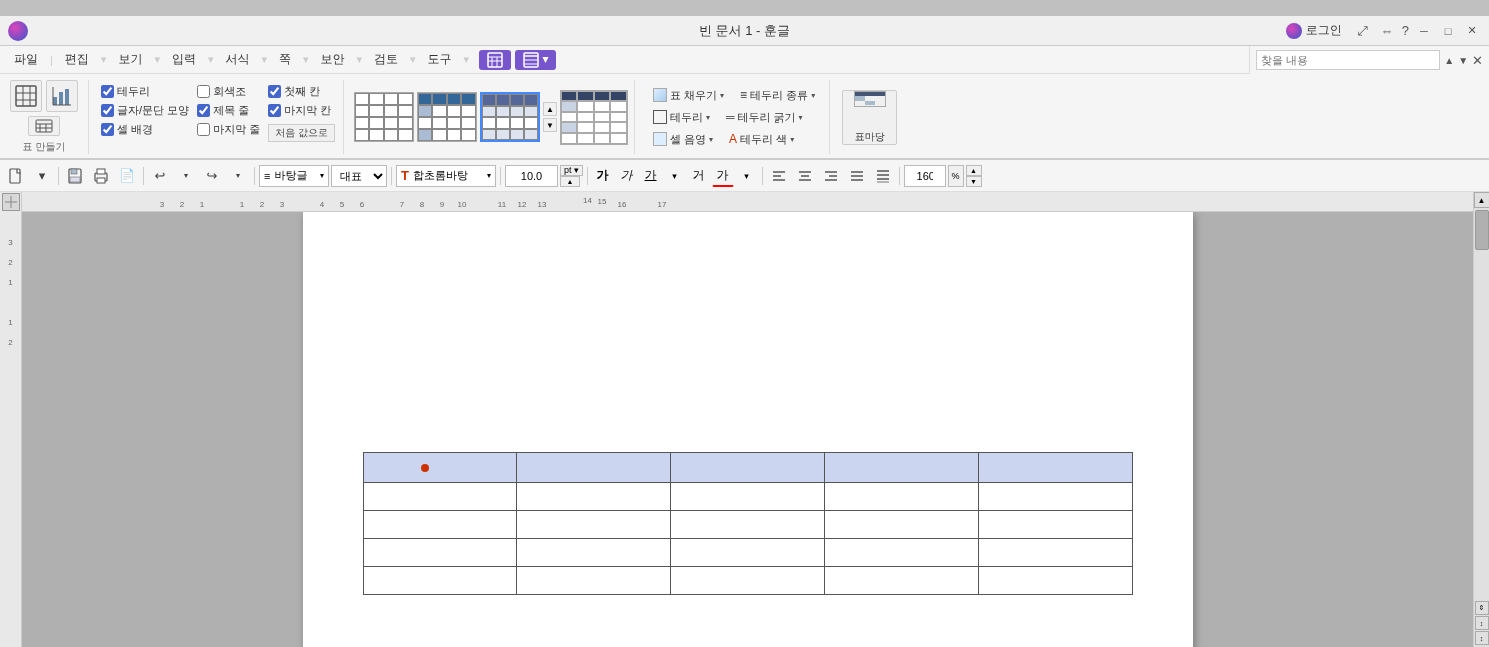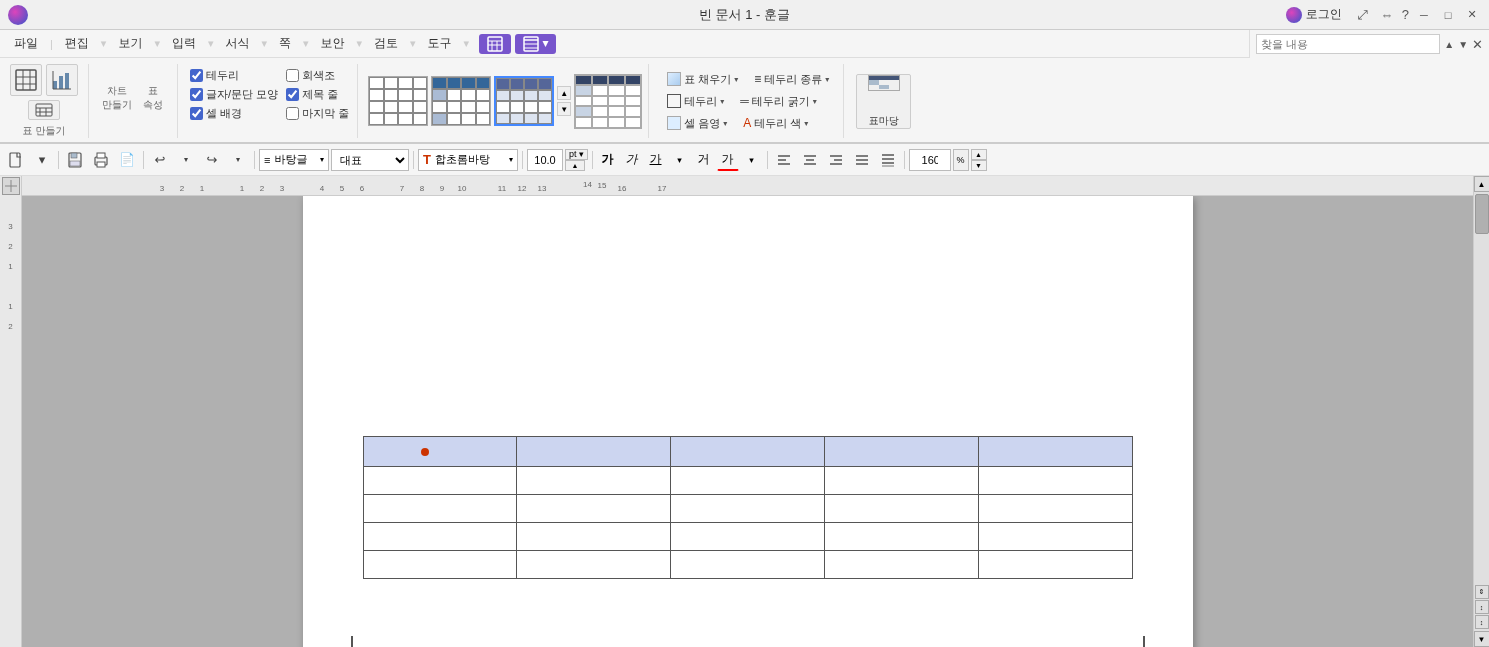--- a/index.html
+++ b/index.html
@@ -7,20 +7,21 @@
 
     
     #title-bar {
       background: #f0f0f0;
       height: 30px;
       display: flex;
       align-items: center;
       justify-content: space-between;
       border-bottom: 1px solid #ccc;
       padding: 0 8px;
+      margin-top: 16px;
     }
     .win-btn {
       width: 18px; height: 18px;
       display: flex; align-items: center; justify-content: center;
       font-size: 11px; cursor: pointer; color: #555;
       background: none; border: none;
     }
 
     
     #menu-bar {
@@ -234,26 +235,20 @@
             <line x1="1" y1="5" x2="17" y2="5" stroke="#555" stroke-width="1"></line>
             <line x1="1" y1="9" x2="17" y2="9" stroke="#555" stroke-width="1"></line>
             <line x1="5" y1="5" x2="5" y2="13" stroke="#555" stroke-width="1"></line>
             <line x1="11" y1="5" x2="11" y2="13" stroke="#555" stroke-width="1"></line>
           </svg>
       </div>
     </div>
     <span style="font-size:10px;color:#666;margin-top:auto;">표 만들기</span>
   </div>
 
-  <div style="display:flex;flex-direction:column;border-right:1px solid #ddd;padding:0 8px;gap:0px;font-size:10px;color:#666;justify-content:flex-end;">
-    <div style="display:flex;gap:4px;margin-bottom:26px;">
-      <span style="width:32px;text-align:center;">차트<br>만들기</span>
-      <span style="width:32px;text-align:center;">표<br>속성</span>
-    </div>
-  </div>
 
   <div style="display:flex;gap:8px;border-right:1px solid #ddd;padding:0 8px;align-items:flex-start;padding-top:4px;">
 
     <div style="display:flex;flex-direction:column;gap:4px;">
       <label class="chk-row" style="display:flex;align-items:center;gap:3px;font-size:11px;cursor:pointer;">
         <input type="checkbox" checked="" style="width: 13px; height: 13px; accent-color: rgb(68, 102, 204);"> 
           <span>테두리</span>
       </label>
       <label class="chk-row" style="display:flex;align-items:center;gap:3px;font-size:11px;cursor:pointer;">
         <input type="checkbox" checked="" style="width: 13px; height: 13px; accent-color: rgb(68, 102, 204);"> 
@@ -273,20 +268,31 @@
       <label class="chk-row" style="display:flex;align-items:center;gap:3px;font-size:11px;cursor:pointer;">
         <input type="checkbox" checked="" style="width: 13px; height: 13px; accent-color: rgb(68, 102, 204);"> 
           <span>제목 줄</span>
       </label>
       <label class="chk-row" style="display:flex;align-items:center;gap:3px;font-size:11px;cursor:pointer;">
         <input type="checkbox" style="width: 13px; height: 13px; accent-color: rgb(68, 102, 204);"> 
           <span>마지막 줄</span>
       </label>
     </div>
 
+    <div style="display:flex;flex-direction:column;gap:4px;">
+      <label class="chk-row" style="display:flex;align-items:center;gap:3px;font-size:11px;cursor:pointer;">
+        <input type="checkbox" checked="" style="width: 13px; height: 13px; accent-color: rgb(68, 102, 204);"> 
+          <span>첫째 칸</span>
+      </label>
+      <label class="chk-row" style="display:flex;align-items:center;gap:3px;font-size:11px;cursor:pointer;">
+        <input type="checkbox" checked="" style="width: 13px; height: 13px; accent-color: rgb(68, 102, 204);"> 
+          <span>마지막 칸</span>
+      </label>
+      <button style="border:1px solid #ccc;background:#f0f0f0;font-size:10px;padding:1px 6px;cursor:pointer;margin-top:2px;color:#444;">처음 값으로</button>
+    </div>
   </div>
 
   <div style="display:flex;align-items:center;gap:3px;border-right:1px solid #ddd;padding:0 6px;">
 
     <div style="width:60px;height:50px;border:1px solid #aaa;cursor:pointer;display:grid;grid-template-columns:repeat(4,1fr);grid-template-rows:repeat(4,1fr);background:white;">
       <div style="border:0.5px solid #888;"></div>
         <div style="border:0.5px solid #888;"></div>
         <div style="border:0.5px solid #888;"></div>
         <div style="border:0.5px solid #888;"></div>
       <div style="border:0.5px solid #888;"></div>
@@ -459,33 +465,33 @@
   <button class="tb-btn">↪</button>
   <button class="tb-btn" style="font-size:8px;">▾</button>
   <div class="tb-sep"></div>
 
   <div class="tb-dropdown" style="min-width:70px;">
     <span style="font-size:11px;">≡</span>
     <span style="font-size:11px;">바탕글</span>
     <span style="font-size:8px;margin-left:auto;">▾</span>
   </div>
 
-  <select class="tb-select" style="width:78px;">
+  <select class="tb-select" style="width:56px;">
     <option>대표</option>
   </select>
   <div class="tb-sep"></div>
 
   <div class="tb-dropdown" style="min-width:100px;">
     <span style="color:#cc3300;font-weight:bold;font-size:13px;">T</span>
     <span style="font-size:11px;">합초롬바탕</span>
     <span style="font-size:8px;margin-left:auto;">▾</span>
   </div>
   <div class="tb-sep"></div>
 
-  <input type="text" value="10.0" class="tb-input" style="width: 36px;">
+  <input type="text" value="10.0" class="tb-input" style="width: 53px;">
   <div style="display:flex;flex-direction:column;gap:0px;">
     <button style="border:1px solid #bbb;background:#f0f0f0;font-size:9px;padding:0 3px;cursor:pointer;height:11px;display:flex;align-items:center;">pt ▾</button>
     <button style="border:1px solid #bbb;background:#f0f0f0;font-size:7px;padding:0;cursor:pointer;height:11px;width:20px;display:flex;align-items:center;justify-content:center;">▲</button>
   </div>
   <div class="tb-sep"></div>
 
   <button class="font-style-btn" style="font-weight:bold;">가</button>
   <button class="font-style-btn" style="font-style:italic;">가</button>
   <button class="font-style-btn" style="text-decoration:underline;">가</button>
   <button class="font-style-btn" style="font-size:9px;">▾</button>

